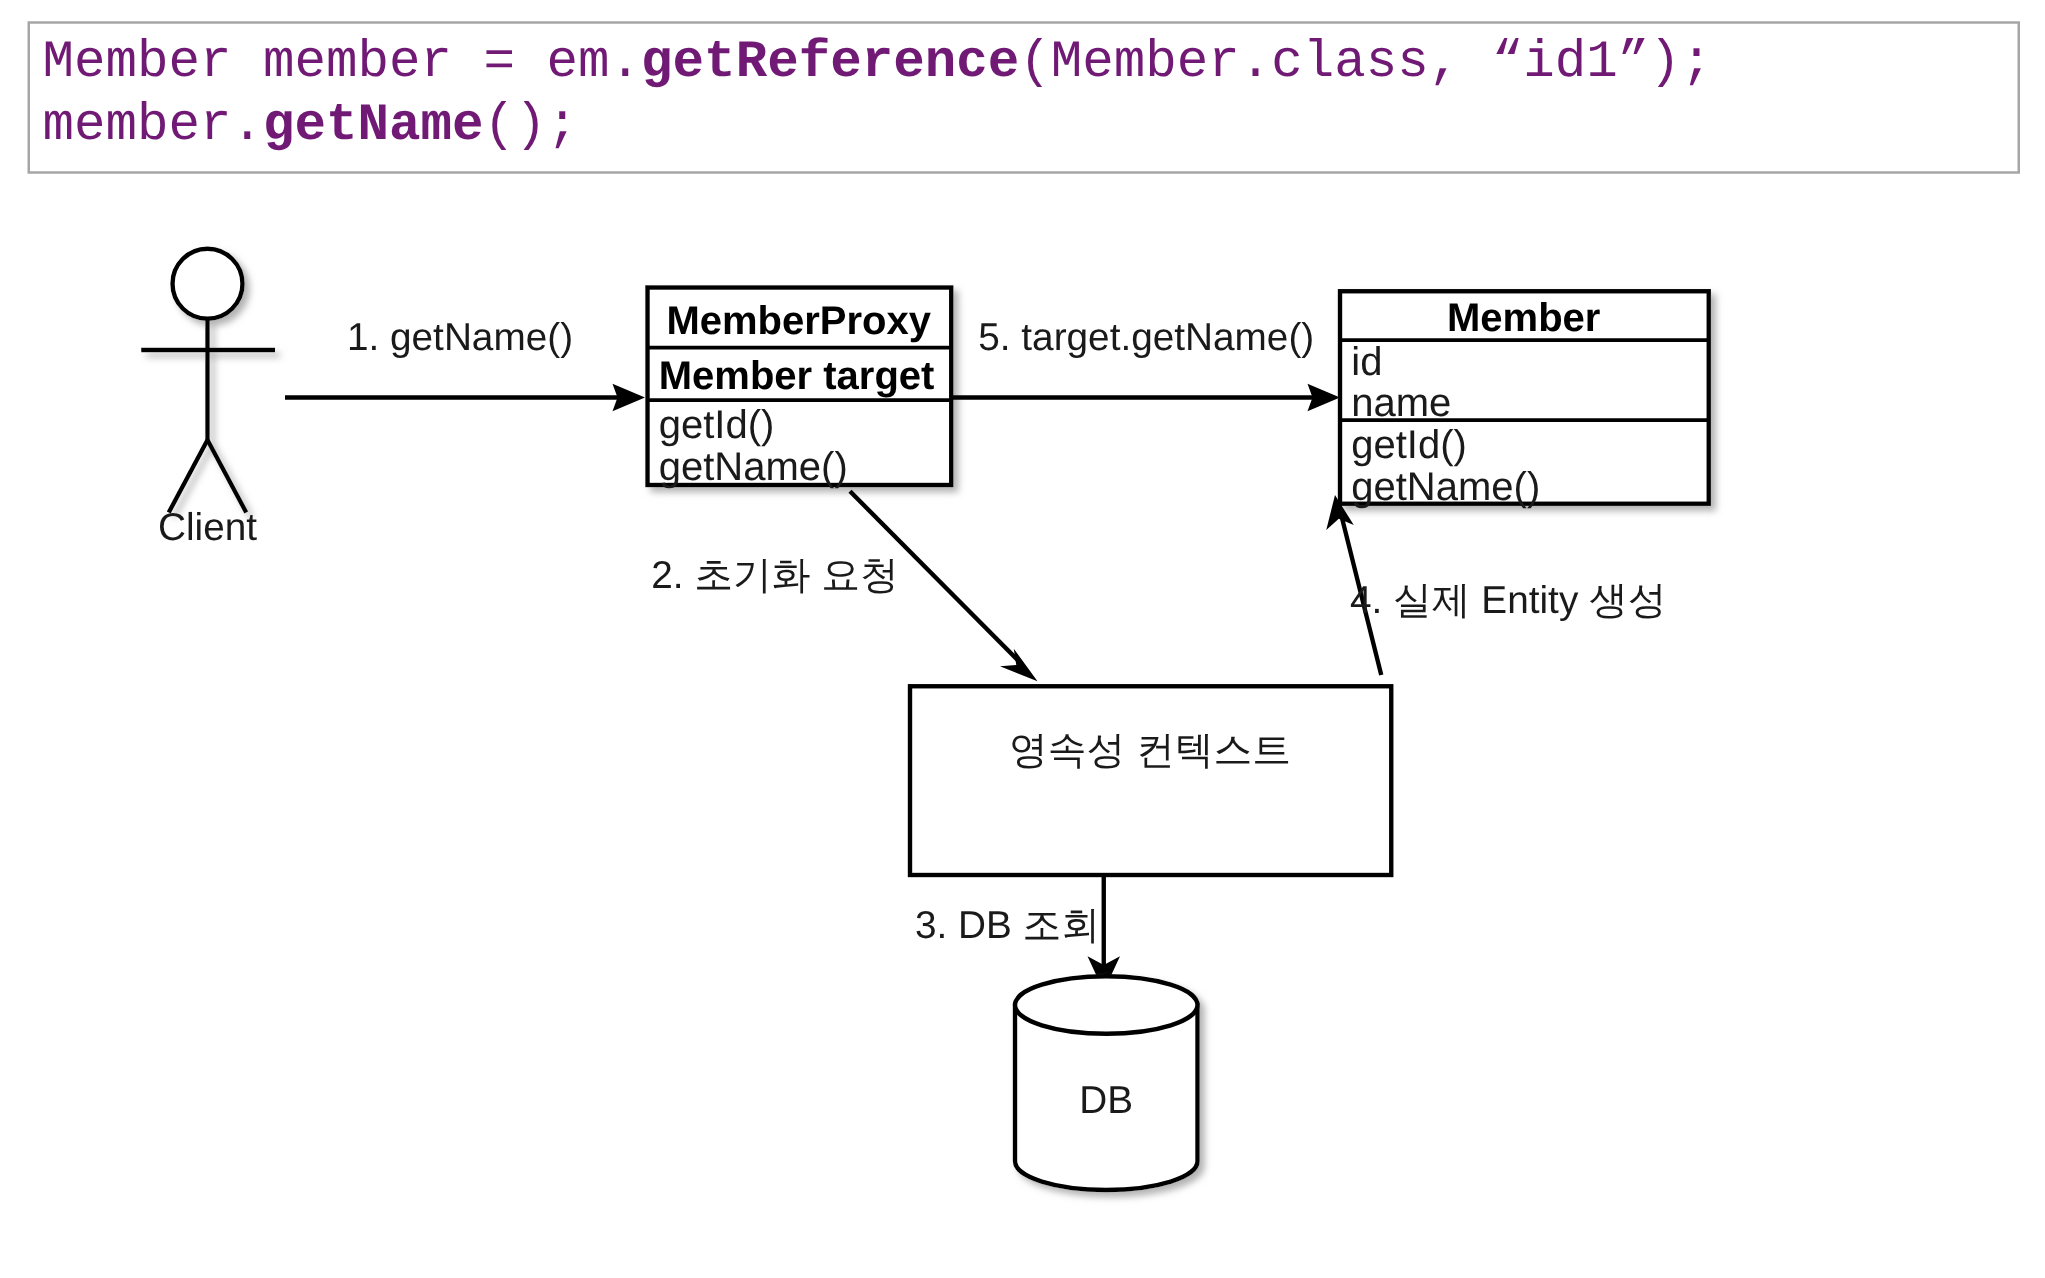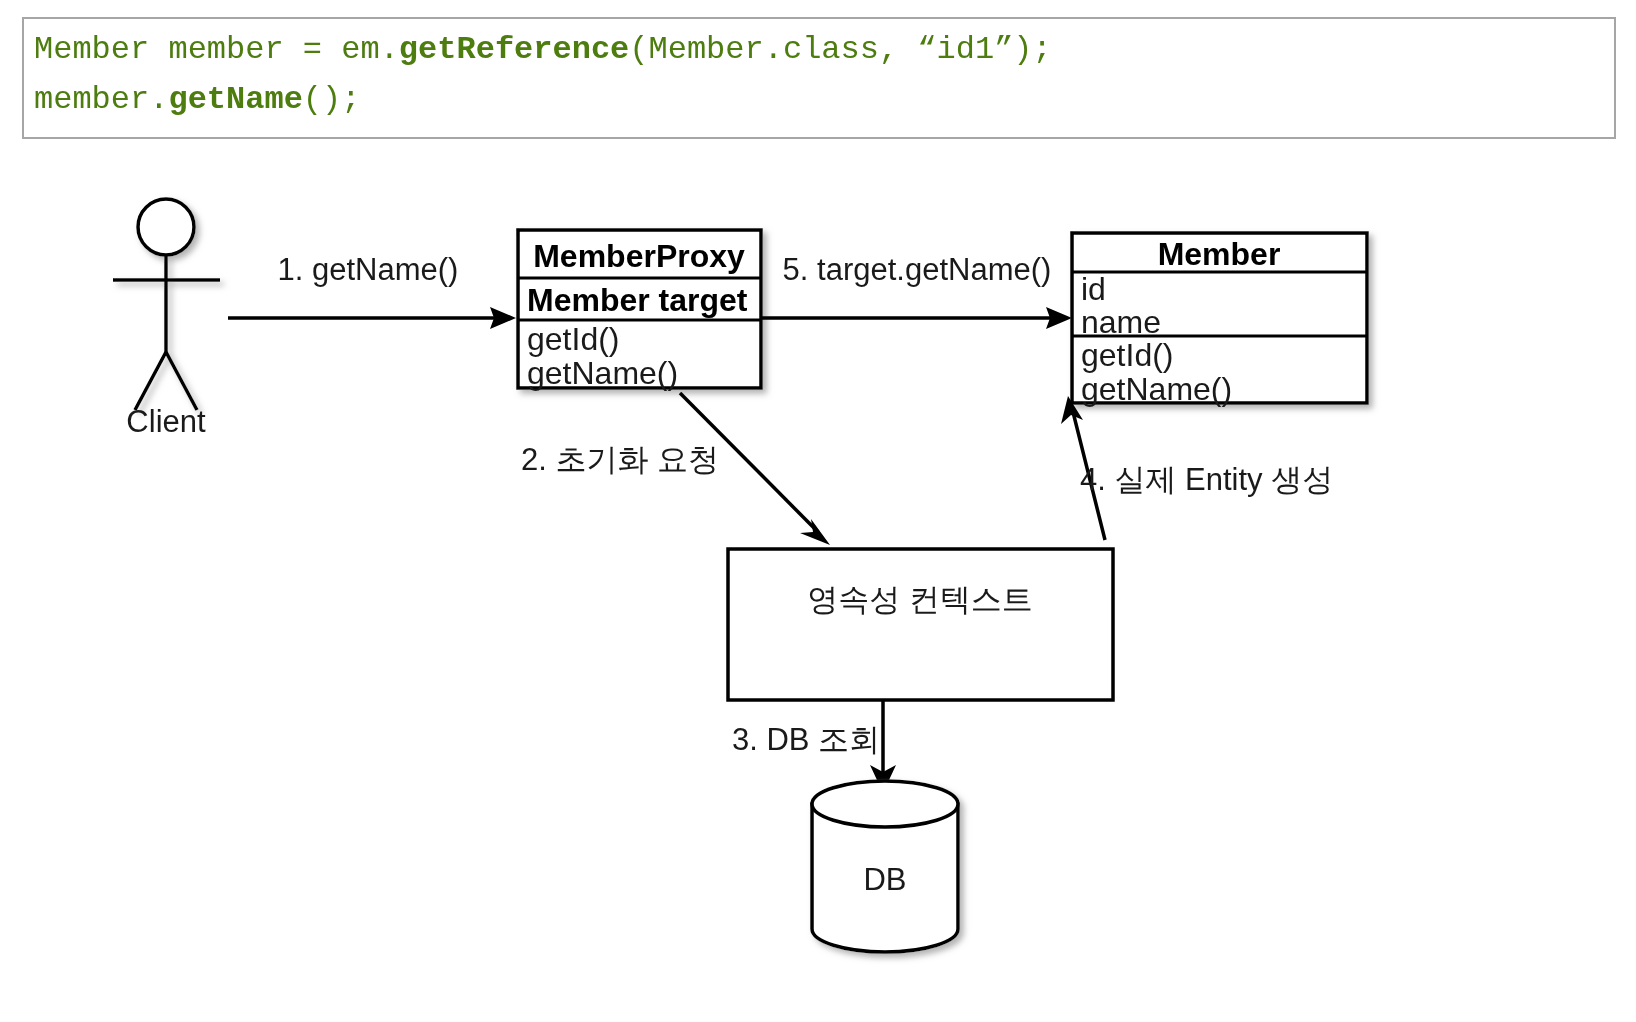--- a/index.html
+++ b/index.html
@@ -20,23 +20,23 @@
     position: absolute;
     left: 22px;
     top: 17px;
     width: 1594px;
     height: 122px;
     box-sizing: border-box;
     border: 2px solid #a6a6a6;
     background: #ffffff;
     padding: 6px 10px 0 10px;
     font-family: "Liberation Mono", "DejaVu Sans Mono", monospace;
-    font-size: 32px;
+    font-size: 42px;
     line-height: 50px;
-    color: #4d7c0f;
+    color: #701a75;
     white-space: pre;
     letter-spacing: 0px;
   }
   #code-block .bold { font-weight: bold; }
 
   
   #diagram {
     position: absolute;
     left: 0;
     top: 150px;

